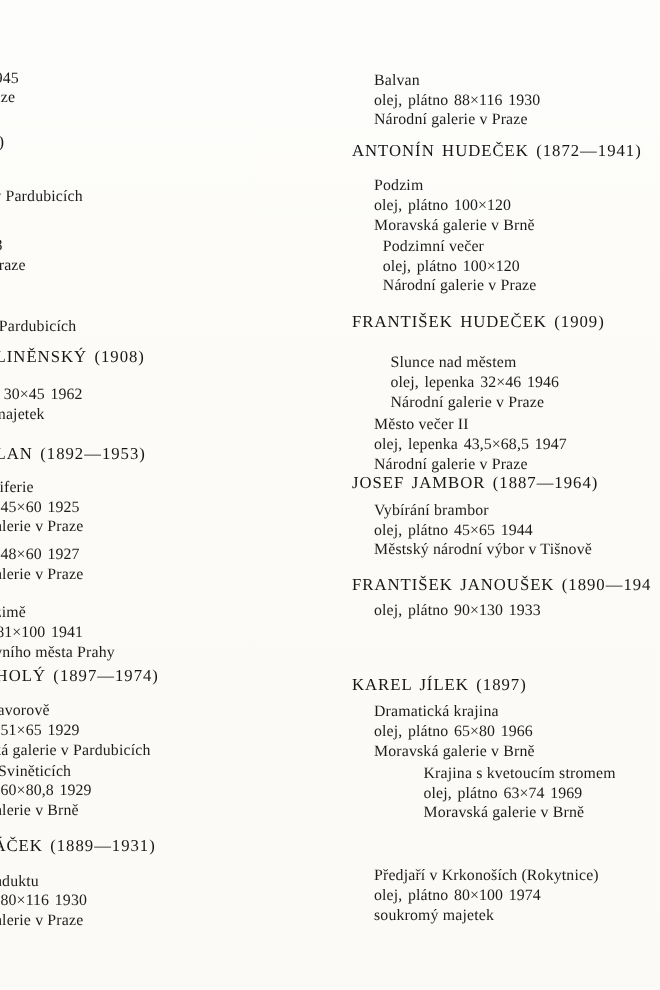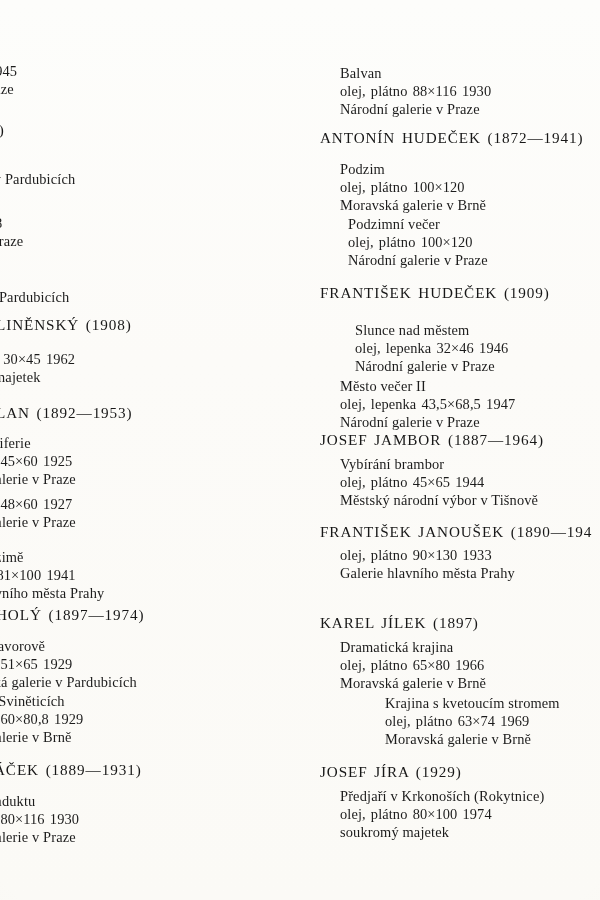--- a/index.html
+++ b/index.html
@@ -185,38 +185,36 @@
     <div class="work" style="left:22px; top:455px;">
       <span class="line title">Vybírání brambor</span>
       <span class="line medium">olej, plátno   45×65   1944</span>
       <span class="line owner">Městský národní výbor v Tišnově</span>
     </div>
 
     <div class="artist-heading" style="left:2px; top:522px;">FRANTIŠEK JANOUŠEK  (1890—194</div>
 
     <div class="work" style="left:22px; top:546px;">
       <span class="line medium">olej, plátno   90×130   1933</span>
-      <span class="line owner">Galerie hlavního města Prahy</span>
     </div>
 
     <div class="artist-heading" style="left:2px; top:613px;">KAREL JÍLEK  (1897)</div>
 
     <div class="work" style="left:22px; top:638px;">
       <span class="line title">Dramatická krajina</span>
       <span class="line medium">olej, plátno   65×80   1966</span>
       <span class="line owner">Moravská galerie v Brně</span>
     </div>
 
     <div class="work" style="left:22px; top:694px;margin-left:45px;">
       <span class="line title">Krajina s kvetoucím stromem</span>
       <span class="line medium">olej, plátno   63×74   1969</span>
       <span class="line owner">Moravská galerie v Brně</span>
     </div>
 
-    <div class="artist-heading" style="left:2px; top:762px;">JOSEF JÍRA  (1929)</div>
 
     <div class="work" style="left:22px; top:787px;">
       <span class="line title">Předjaří v Krkonoších  (Rokytnice)</span>
       <span class="line medium">olej, plátno   80×100   1974</span>
       <span class="line owner">soukromý majetek</span>
     </div>
 
   </div>
 </div>
 

